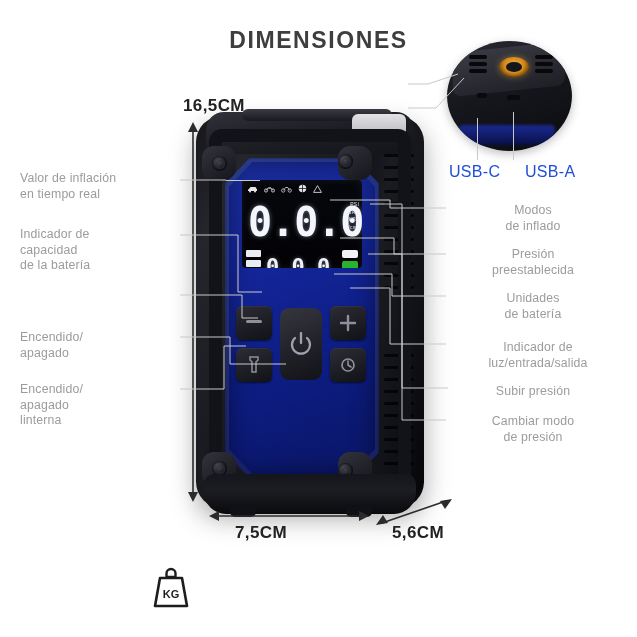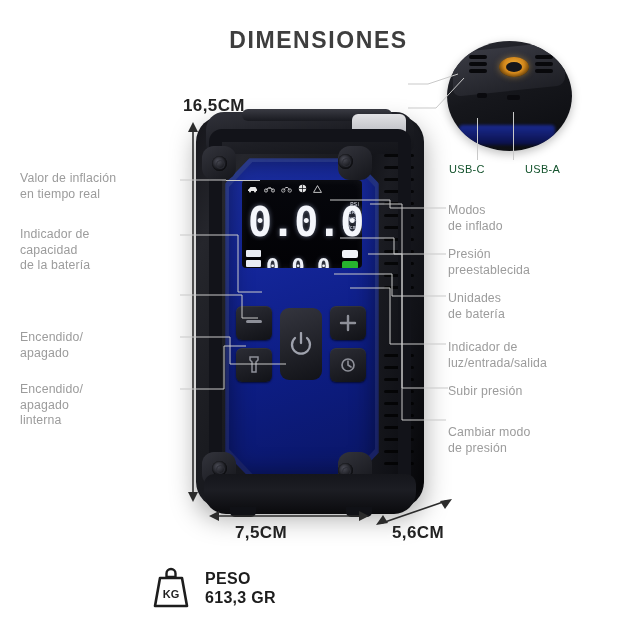--- a/index.html
+++ b/index.html
@@ -24,21 +24,21 @@
   
   .lbl{
     position:absolute;
     font-size:12.3px;
     line-height:15.5px;
     color:#9c9c9c;
     letter-spacing:.15px;
     white-space:pre-line;
   }
   .lbl.r{text-align:left;}
-  .lbl.l{text-align:left;}
+  .lbl.l{text-align:center;}
 
   
   .line{position:absolute;background:#c9c9c9;}
   .line.h{height:1px;}
   .line.v{width:1px;}
 
   
   .dim{
     position:absolute;
     font-size:17px;font-weight:bold;color:#222;
@@ -220,21 +220,21 @@
   .inset-blue{
     position:absolute;left:12px;bottom:6px;width:96px;height:20px;
     background:linear-gradient(180deg,#1c2fa6,#0a1050);
     filter:blur(1.5px);opacity:.85;border-radius:4px;
   }
   .inset-port{
     position:absolute;width:10px;height:5px;border-radius:2px;background:#0a0a0e;
   }
 
   .usb-lbl{
-    position:absolute;font-size:11px;color:#14532d;letter-spacing:.3px;
+    position:absolute;font-size:16px;color:#1d4ed8;letter-spacing:.3px;
   }
 
   
   .spec{position:absolute;display:flex;align-items:center;gap:13px;}
   .spec-txt{font-size:16px;font-weight:bold;color:#1d1d1d;line-height:19px;letter-spacing:.3px;}
 </style>
 </head>
 <body>
 
 <div class="stage">
@@ -466,32 +466,28 @@
 luz/entrada/salida</div>
   <svg class="arrowsvg" style="left:350px;top:284px;width:100px;height:64px">
     <path d="M0 4 H40 V60 H96" stroke="#c9c9c9" stroke-width="1" fill="none"></path>
   </svg>
 
   <div class="lbl l" style="left:448px;top:384px;width:170px">Subir presión</div>
   <svg class="arrowsvg" style="left:330px;top:200px;width:120px;height:194">
     <path d="M40 4 H72 V188 H118" stroke="#c9c9c9" stroke-width="1" fill="none"></path>
   </svg>
 
-  <div class="lbl l" style="left:448px;top:425px;width:170px">Cambiar modo
+  <div class="lbl l" style="left:448px;top:414px;width:170px">Cambiar modo
 de presión</div>
   <svg class="arrowsvg" style="left:336px;top:250px;width:114px;height:176px">
     <path d="M32 4 H66 V170 H110" stroke="#c9c9c9" stroke-width="1" fill="none"></path>
   </svg>
 
   <div class="spec" style="left:150px;top:566px">
     <svg width="42" height="44" viewBox="0 0 42 44">
       <path d="M21 3a4.5 4.5 0 0 0-4.5 4.5V11h9V7.5A4.5 4.5 0 0 0 21 3z" fill="none" stroke="#1d1d1d" stroke-width="2.4"></path>
       <path d="M10 12h22l5 28H5z" fill="none" stroke="#1d1d1d" stroke-width="2.6" stroke-linejoin="round"></path>
       <text x="21" y="32" font-family="Liberation Sans, sans-serif" font-size="11" font-weight="bold" fill="#1d1d1d" text-anchor="middle">KG</text>
     </svg>
-    <div>
-      <div class="spec-txt">PESO</div>
-      <div class="spec-txt">613,3 GR</div>
-    </div>
   </div>
 
 
 </div>
 
 </body></html>

